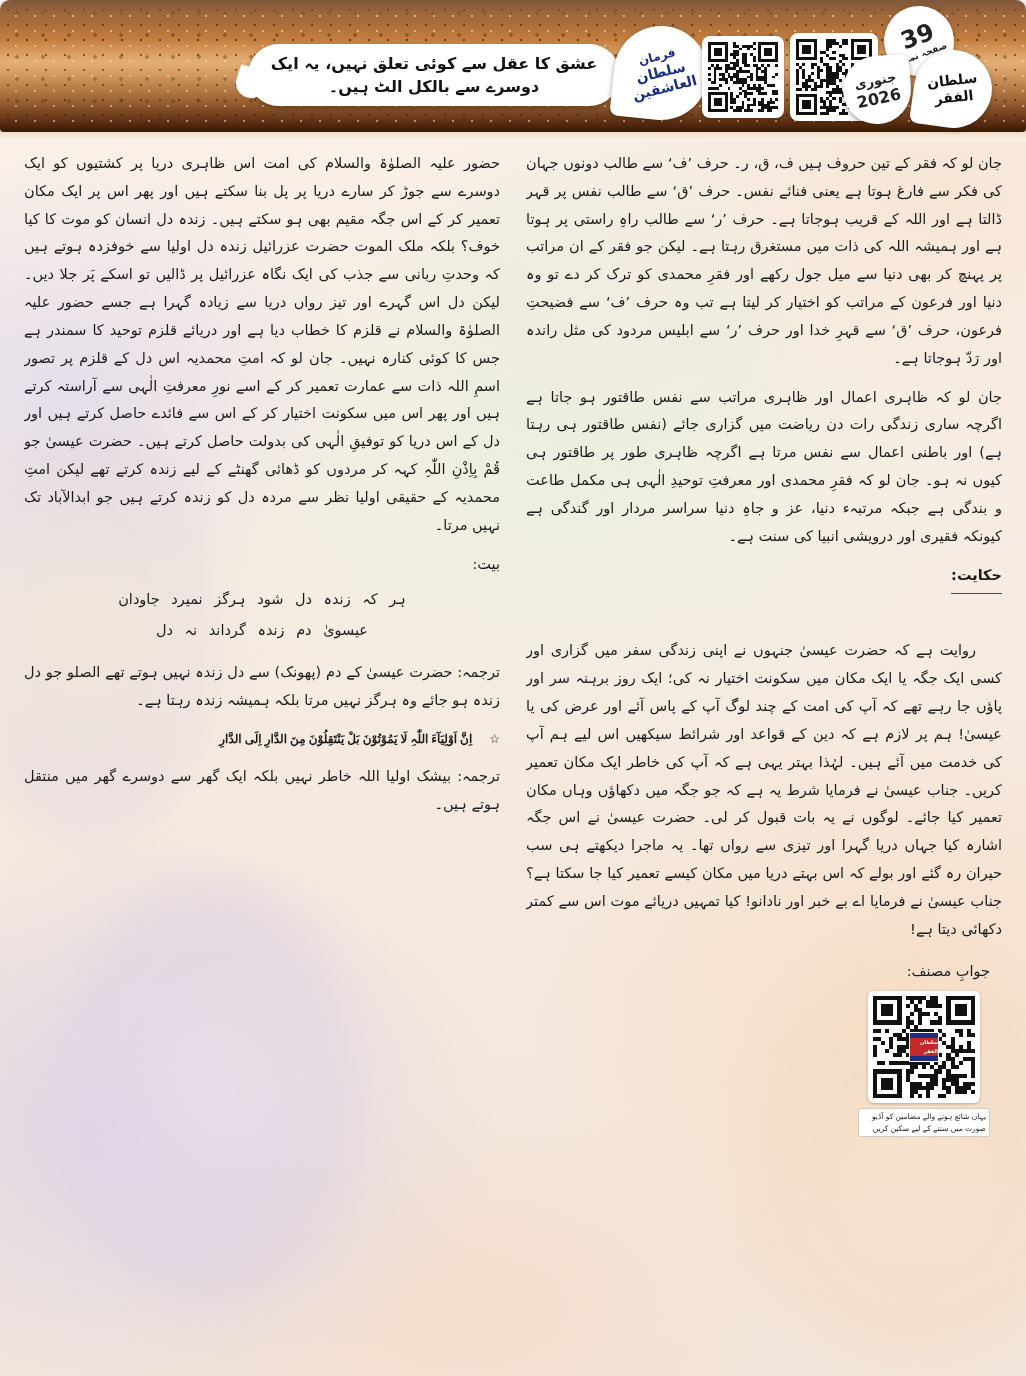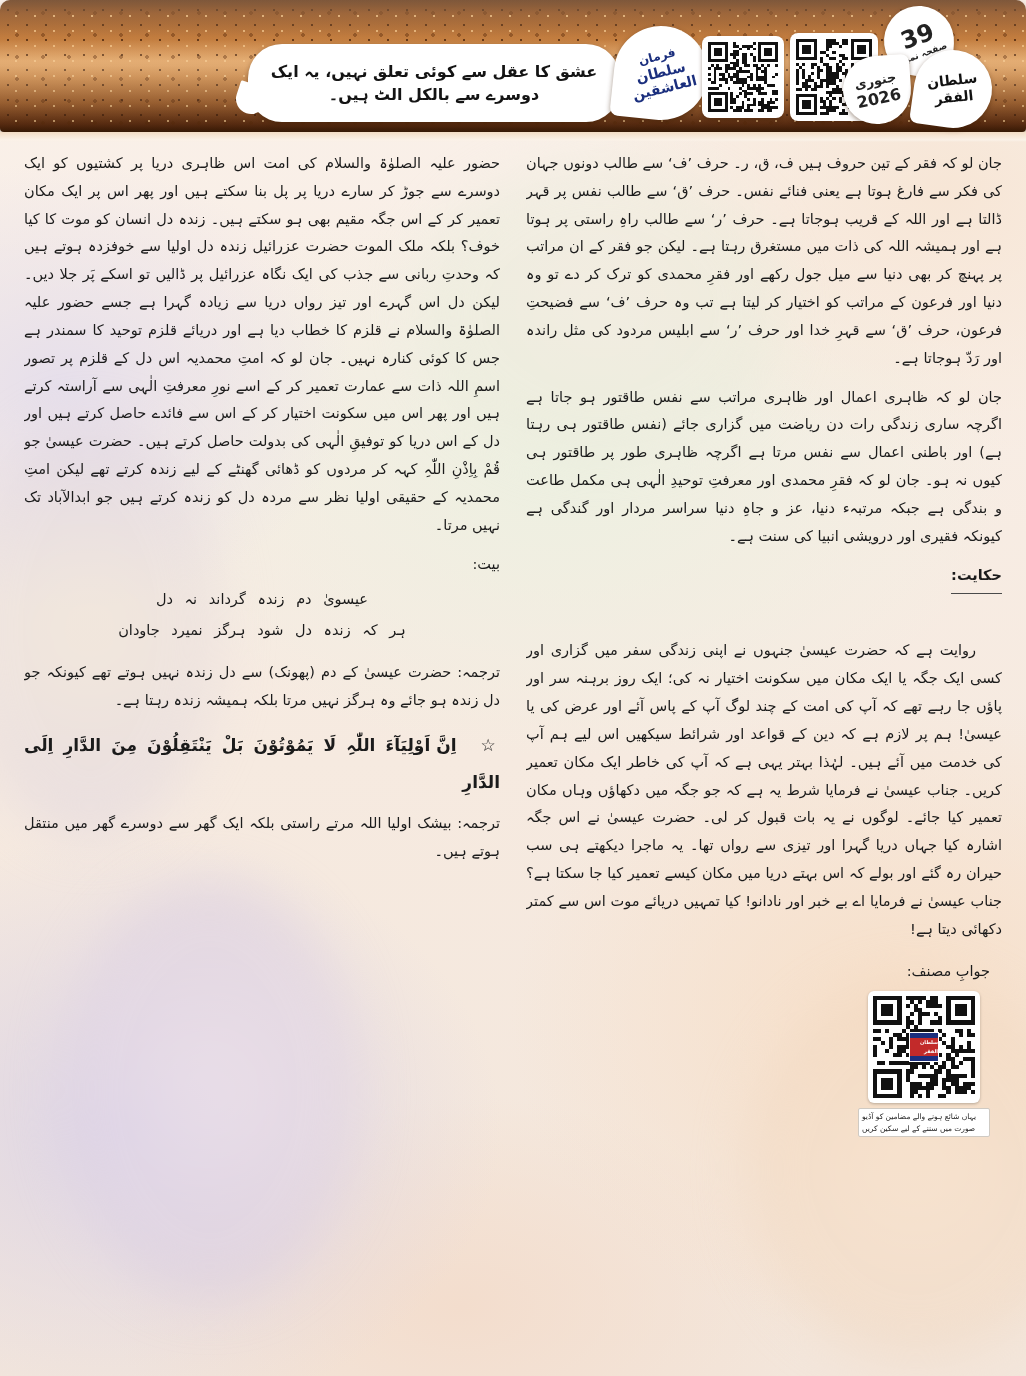--- a/index.html
+++ b/index.html
@@ -34,21 +34,21 @@
       radial-gradient(circle 1.6px at 14px 12px, rgba(244,199,140,.8) 60%, transparent 65%) 0 0/19px 15px repeat,
       radial-gradient(circle 3px at 10px 2px, rgba(92,42,8,.5) 60%, transparent 66%) 5px 7px/26px 22px repeat;
     opacity:.9;
   }
   .band .sheen{position:absolute;inset:0;border-radius:10px 10px 4px 4px;
     background:linear-gradient(180deg,rgba(255,235,205,.25) 0%,rgba(255,255,255,0) 30%,rgba(255,236,210,.18) 50%,rgba(0,0,0,.15) 100%);}
   .band-edge{position:absolute;left:0;right:0;top:132px;height:10px;
     background:linear-gradient(180deg,#f2dcc4,#fbf2e8 80%,rgba(251,242,232,0));}
 
   .quote-pill{
-    position:absolute;left:248px;top:44px;width:372px;height:78px;background:#fff;border-radius:34px;
+    position:absolute;left:248px;top:44px;width:372px;height:62px;background:#fff;border-radius:34px;
     box-shadow:0 2px 5px rgba(60,28,5,.45);display:flex;align-items:center;justify-content:center;
     direction:rtl;padding:4px 20px;box-sizing:border-box;z-index:3;
   }
   .quote-pill::before{content:"";position:absolute;left:-12px;bottom:8px;width:30px;height:30px;background:#fff;
     border-radius:2px 50% 50% 50%;transform:rotate(18deg);z-index:-1;}
   .quote-pill .q{font-size:16px;font-weight:700;color:#141414;text-align:center;line-height:1.45;}
 
   .tear{position:absolute;background:#fff;box-shadow:0 2px 5px rgba(60,28,5,.45);display:flex;align-items:center;justify-content:center;z-index:3;}
   .farman{left:614px;top:26px;width:94px;height:94px;border-radius:50% 50% 50% 8px;transform:rotate(6deg);}
   .farman .inner{transform:rotate(-20deg);text-align:center;color:#1b2f7e;direction:rtl;line-height:1.15;}
@@ -77,30 +77,30 @@
     color:#1b1b1b;font-size:14.5px;line-height:1.92;text-align:justify;
   }
   .col{flex:1 1 0;overflow:hidden;position:relative;}
   .col p{margin:0 0 11px 0;}
   .col p.indent{text-indent:26px;margin-top:48px;}
   .hd{margin:2px 0 8px 0;}
   .hd span{border-bottom:1.6px solid #4a4a4a;padding-bottom:10px;font-weight:700;}
   .bait-label{margin:4px 0 6px 0;}
   .couplet{text-align:center;margin:2px 0 14px 0;}
   .couplet .line{display:block;word-spacing:7px;line-height:2.1;}
-  .hadith{font-size:17px;font-weight:700;line-height:2.15;margin:12px 0 10px 0;}
+  .hadith{font-size:12px;font-weight:700;line-height:2.15;margin:12px 0 10px 0;font-family:Liberation Serif, serif;}
   .hadith .star{font-weight:400;margin-left:14px;}
   .jawab{margin:14px 0 6px 0;}
   .answer-block{width:132px;margin-right:12px;}
   .answer-qr{position:relative;width:112px;height:112px;background:#fff;border-radius:6px;padding:5px;box-sizing:border-box;box-shadow:0 1px 3px rgba(0,0,0,.25);margin:4px auto 0 auto;}
   .qr-logo{position:absolute;left:50%;top:50%;transform:translate(-50%,-50%);width:30px;height:30px;background:#fff;padding:1px;box-sizing:border-box;}
   .qr-logo .in{width:100%;height:100%;background:linear-gradient(180deg,#1b2f7e 0 18%,#c22a2a 18% 82%,#1b2f7e 82% 100%);
      display:flex;align-items:center;justify-content:center;color:#fff;font-size:5px;font-weight:700;direction:rtl;}
   .qr-caption{margin-top:5px;background:#fff;border:1px solid #cfcac3;border-radius:2px;font-size:7.5px;line-height:1.5;
-     text-align:left;direction:rtl;color:#222;padding:2px 3px;}
+     text-align:right;direction:rtl;color:#222;padding:2px 3px;}
 </style>
 </head>
 <body>
 
 <div class="page">
 
   <div class="blob b1"></div>
   <div class="blob b2"></div>
   <div class="blob b3"></div>
   <div class="blob b4"></div>
@@ -810,25 +810,25 @@
           </div>
         </div>
         <div class="qr-caption">یہاں شائع ہونے والے مضامین کو آڈیو صورت میں سننے کے لیے سکین کریں</div>
       </div>
     </div>
 
     <div class="col">
       <p>حضور علیہ الصلوٰۃ والسلام کی امت اس ظاہری دریا پر کشتیوں کو ایک دوسرے سے جوڑ کر سارے دریا پر پل بنا سکتے ہیں اور پھر اس پر ایک مکان تعمیر کر کے اس جگہ مقیم بھی ہو سکتے ہیں۔ زندہ دل انسان کو موت کا کیا خوف؟ بلکہ ملک الموت حضرت عزرائیل زندہ دل اولیا سے خوفزدہ ہوتے ہیں کہ وحدتِ ربانی سے جذب کی ایک نگاہ عزرائیل پر ڈالیں تو اسکے پَر جلا دیں۔ لیکن دل اس گہرے اور تیز رواں دریا سے زیادہ گہرا ہے جسے حضور علیہ الصلوٰۃ والسلام نے قلزم کا خطاب دیا ہے اور دریائے قلزم توحید کا سمندر ہے جس کا کوئی کنارہ نہیں۔ جان لو کہ امتِ محمدیہ اس دل کے قلزم پر تصور اسمِ اللہ ذات سے عمارت تعمیر کر کے اسے نورِ معرفتِ الٰہی سے آراستہ کرتے ہیں اور پھر اس میں سکونت اختیار کر کے اس سے فائدے حاصل کرتے ہیں اور دل کے اس دریا کو توفیقِ الٰہی کی بدولت حاصل کرتے ہیں۔ حضرت عیسیٰ جو قُمْ بِاِذْنِ اللّٰہِ کہہ کر مردوں کو ڈھائی گھنٹے کے لیے زندہ کرتے تھے لیکن امتِ محمدیہ کے حقیقی اولیا نظر سے مردہ دل کو زندہ کرتے ہیں جو ابدالآباد تک نہیں مرتا۔</p>
       <div class="bait-label">بیت:</div>
       <div class="couplet">
+        <span class="line">ہر کہ زندہ دل شود ہرگز نمیرد جاودان</span>
         <span class="line">عیسویٰ دم زندہ گرداند نہ دل</span>
-        <span class="line">ہر کہ زندہ دل شود ہرگز نمیرد جاودان</span>
       </div>
-      <p>ترجمہ: حضرت عیسیٰ کے دم (پھونک) سے دل زندہ نہیں ہوتے تھے کیونکہ جو دل زندہ ہو جائے وہ ہرگز نہیں مرتا بلکہ ہمیشہ زندہ رہتا ہے۔</p>
+      <p>ترجمہ: حضرت عیسیٰ کے دم (پھونک) سے دل زندہ نہیں ہوتے تھے الصلو جو دل زندہ ہو جائے وہ ہرگز نہیں مرتا بلکہ ہمیشہ زندہ رہتا ہے۔</p>
       <div class="hadith">
         <span class="star">☆</span>
         <span>اِنَّ اَوْلِیَآءَ اللّٰہِ لَا یَمُوْتُوْنَ بَلْ یَنْتَقِلُوْنَ مِنَ الدَّارِ اِلَی الدَّارِ</span>
       </div>
-      <p>ترجمہ: بیشک اولیا اللہ مرتے راستی بلکہ ایک گھر سے دوسرے گھر میں منتقل ہوتے ہیں۔</p>
+      <p>ترجمہ: بیشک اولیا اللہ خاطر نہیں بلکہ ایک گھر سے دوسرے گھر میں منتقل ہوتے ہیں۔</p>
     </div>
 
   </div>
 </div>
 
 </body></html>

